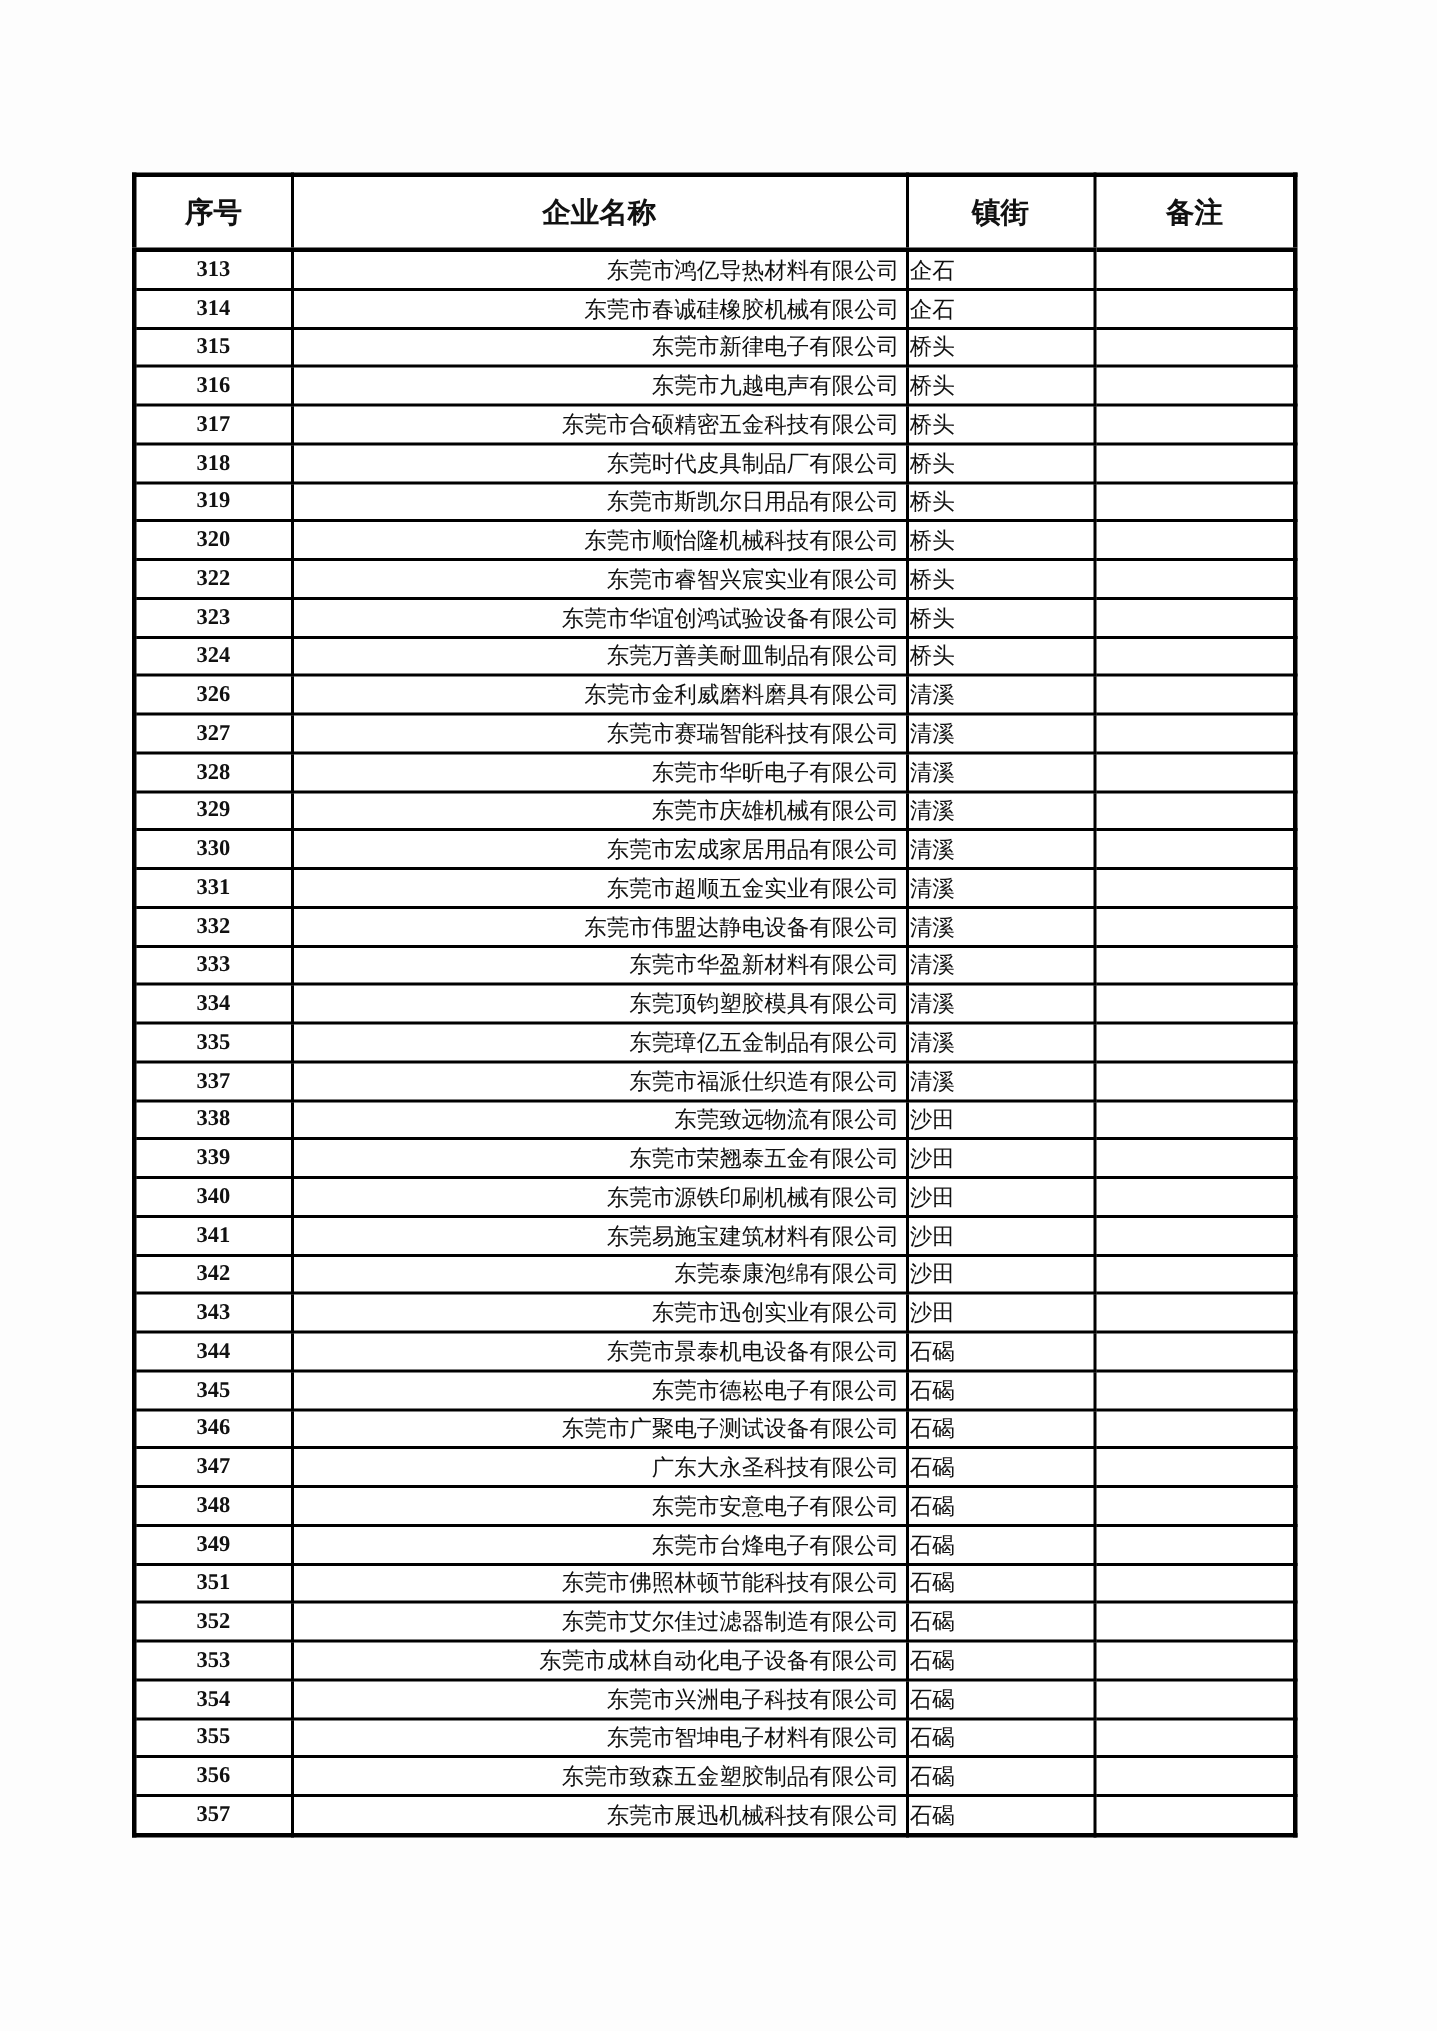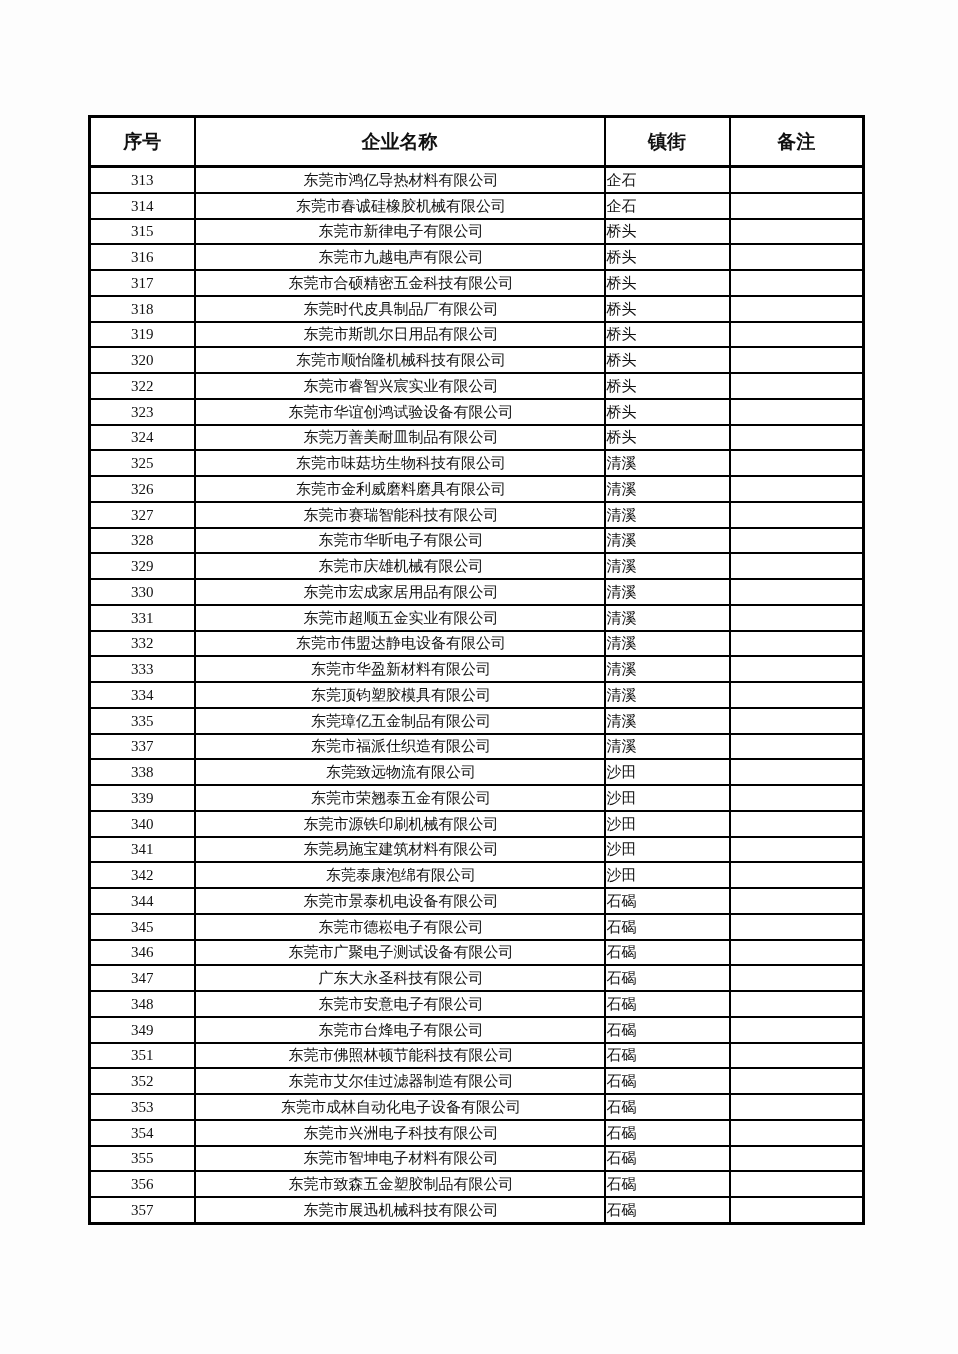--- a/index.html
+++ b/index.html
@@ -47,23 +47,24 @@
     text-align: center;
     border-bottom: 3px solid #000000;
   }
   table.roster tbody td {
     font-size: 15px;
     padding-top: 2px;
   }
   td.cell-no {
     text-align: center;
     font-family: "Liberation Serif", serif;
+    font-weight: bold;
   }
   td.cell-company {
-    text-align: center;
+    text-align: right;
     padding-left: 7px;
     padding-right: 4px;
     margin-top: 36px;
   }
   td.cell-town {
     text-align: left;
   }
   td.cell-remark {
     text-align: center;
   }
@@ -148,26 +149,20 @@
           <td class="cell-town">桥头</td>
           <td class="cell-remark"></td>
         </tr>
         <tr>
           <td class="cell-no">324</td>
           <td class="cell-company">东莞万善美耐皿制品有限公司</td>
           <td class="cell-town">桥头</td>
           <td class="cell-remark"></td>
         </tr>
         <tr>
-          <td class="cell-no">325</td>
-          <td class="cell-company">东莞市味菇坊生物科技有限公司</td>
-          <td class="cell-town">清溪</td>
-          <td class="cell-remark"></td>
-        </tr>
-        <tr>
           <td class="cell-no">326</td>
           <td class="cell-company">东莞市金利威磨料磨具有限公司</td>
           <td class="cell-town">清溪</td>
           <td class="cell-remark"></td>
         </tr>
         <tr>
           <td class="cell-no">327</td>
           <td class="cell-company">东莞市赛瑞智能科技有限公司</td>
           <td class="cell-town">清溪</td>
           <td class="cell-remark"></td>
@@ -246,20 +241,26 @@
         </tr>
         <tr>
           <td class="cell-no">341</td>
           <td class="cell-company">东莞易施宝建筑材料有限公司</td>
           <td class="cell-town">沙田</td>
           <td class="cell-remark"></td>
         </tr>
         <tr>
           <td class="cell-no">342</td>
           <td class="cell-company">东莞泰康泡绵有限公司</td>
+          <td class="cell-town">沙田</td>
+          <td class="cell-remark"></td>
+        </tr>
+        <tr>
+          <td class="cell-no">343</td>
+          <td class="cell-company">东莞市迅创实业有限公司</td>
           <td class="cell-town">沙田</td>
           <td class="cell-remark"></td>
         </tr>
         <tr>
           <td class="cell-no">344</td>
           <td class="cell-company">东莞市景泰机电设备有限公司</td>
           <td class="cell-town">石碣</td>
           <td class="cell-remark"></td>
         </tr>
         <tr>

